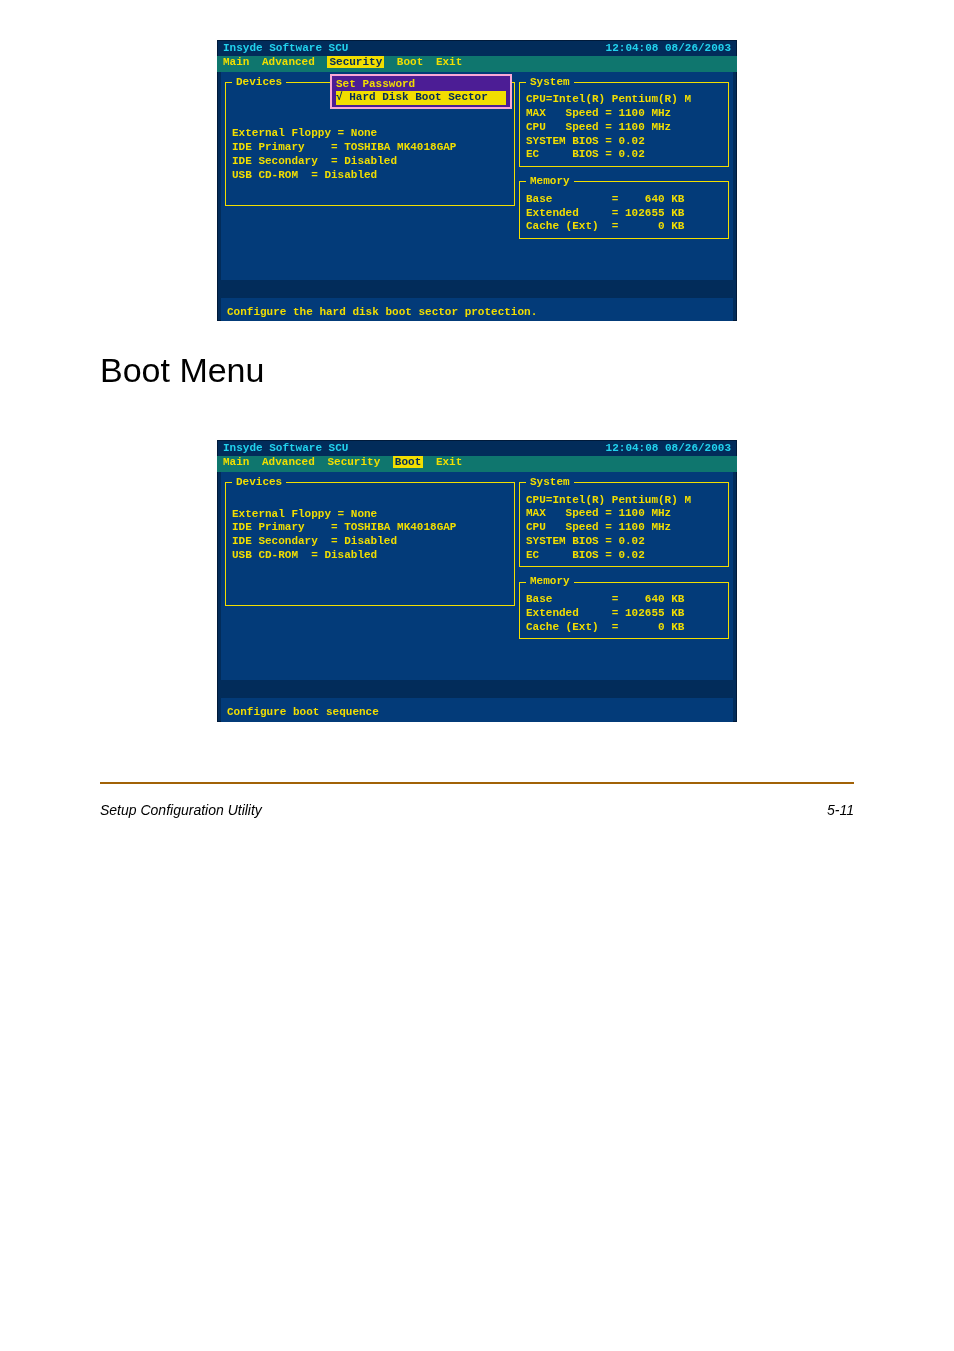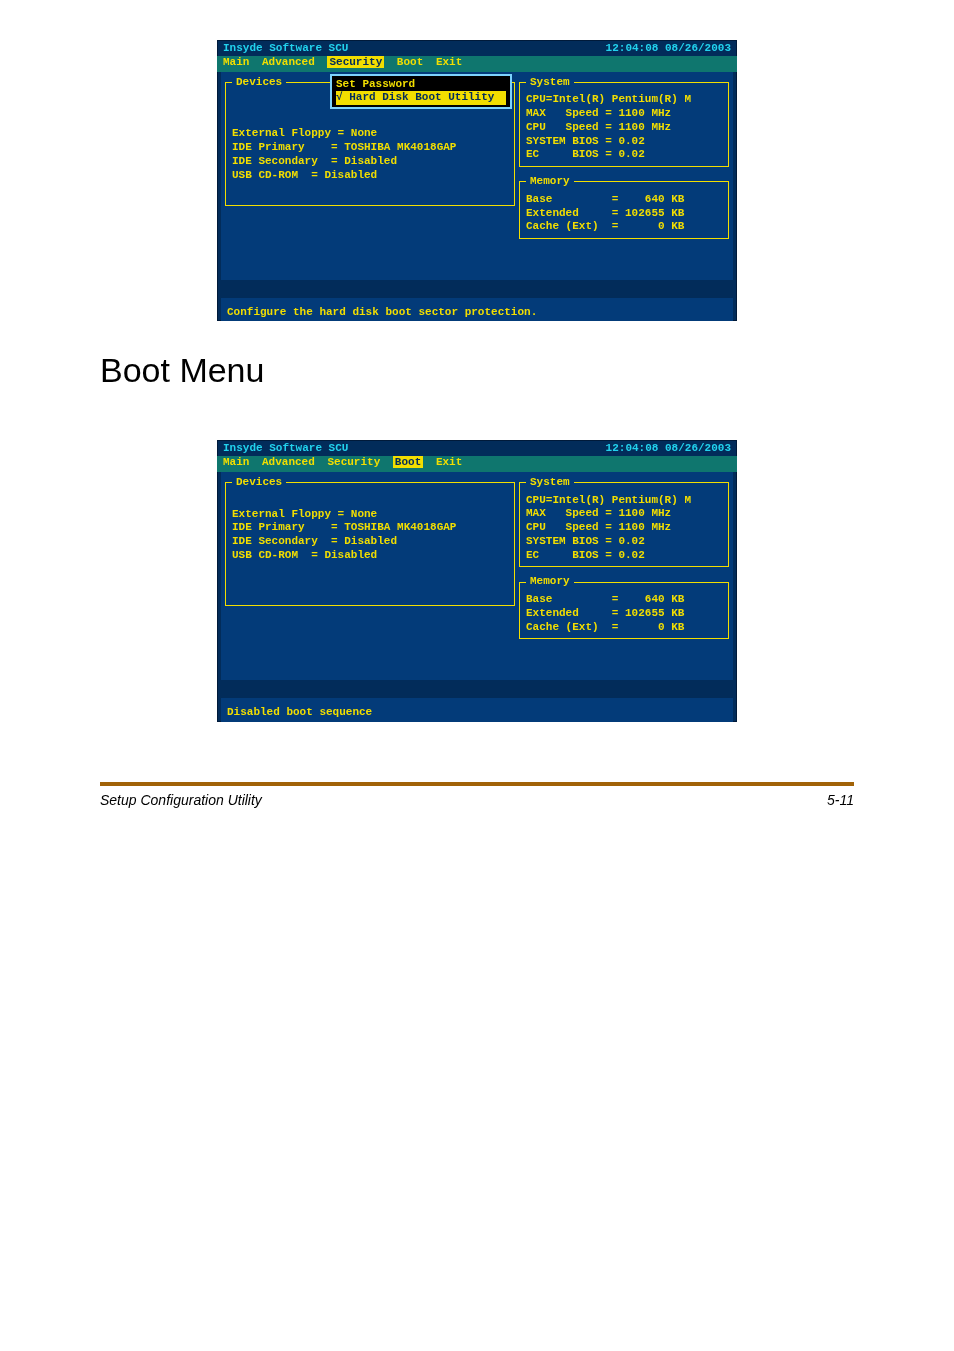--- a/index.html
+++ b/index.html
@@ -66,22 +66,22 @@
   .cyan { color: #22d3ee; }
   pre {
     margin: 0;
     font-family: inherit;
     font-size: inherit;
     white-space: pre;
   }
   .dropdown {
     position: absolute;
     margin-top: -4px;
-    background: #000000;
-    border: 2px solid #7dd3fc;
+    background: #4c1d95;
+    border: 2px solid #f9a8d4;
     color: #f2de00;
     padding: 2px 4px;
     width: 170px;
   }
   .dropdown .hi {
     background: #f2de00;
     color: #022c5a;
     display: block;
   }
   .bios .help {
@@ -93,22 +93,22 @@
   }
   h1.section {
     font-family: Arial, Helvetica, sans-serif;
     font-weight: 400;
     font-size: 34px;
     margin: 30px 0 50px 0;
   }
   .footer {
     display: flex;
     justify-content: space-between;
-    border-top: 4px solid #a16207;
-    padding-top: 6px;
+    border-top: 2px solid #a16207;
+    padding-top: 18px;
     font-style: italic;
     font-family: Arial, Helvetica, sans-serif;
     font-size: 14px;
     margin-top: 60px;
   }
   .left-col { position: relative; }
 </style>
 </head>
 <body>
 
@@ -125,21 +125,21 @@
       <span class="sel">Security</span>
       <span>Boot</span>
       <span>Exit</span>
     </div>
     <div class="body">
       <div class="col left-col">
         <fieldset class="panel" style="min-height:120px;">
           <legend>Devices</legend>
           <div class="dropdown" style="left:105px; top:2px;">
             <span>Set Password</span><br>
-            <span class="hi">√ Hard Disk Boot Utility</span>
+            <span class="hi">√ Hard Disk Boot Sector</span>
           </div>
           <div style="height:34px;"></div>
           <pre>External Floppy = None
 IDE Primary    = TOSHIBA MK4018GAP
 IDE Secondary  = Disabled
 USB CD-ROM  = Disabled</pre>
         </fieldset>
       </div>
       <div class="col" style="max-width:210px;">
         <fieldset class="panel">
@@ -196,21 +196,21 @@
 EC     BIOS = 0.02</pre>
         </fieldset>
         <fieldset class="panel">
           <legend>Memory</legend>
           <pre>Base         =    640 KB
 Extended     = 102655 KB
 Cache (Ext)  =      0 KB</pre>
         </fieldset>
       </div>
     </div>
-    <div class="help">Disabled boot sequence</div>
+    <div class="help">Configure boot sequence</div>
   </div>
 
   <div class="footer">
     <span>Setup Configuration Utility</span>
     <span>5-11</span>
   </div>
 
 </div>
 
 </body></html>

